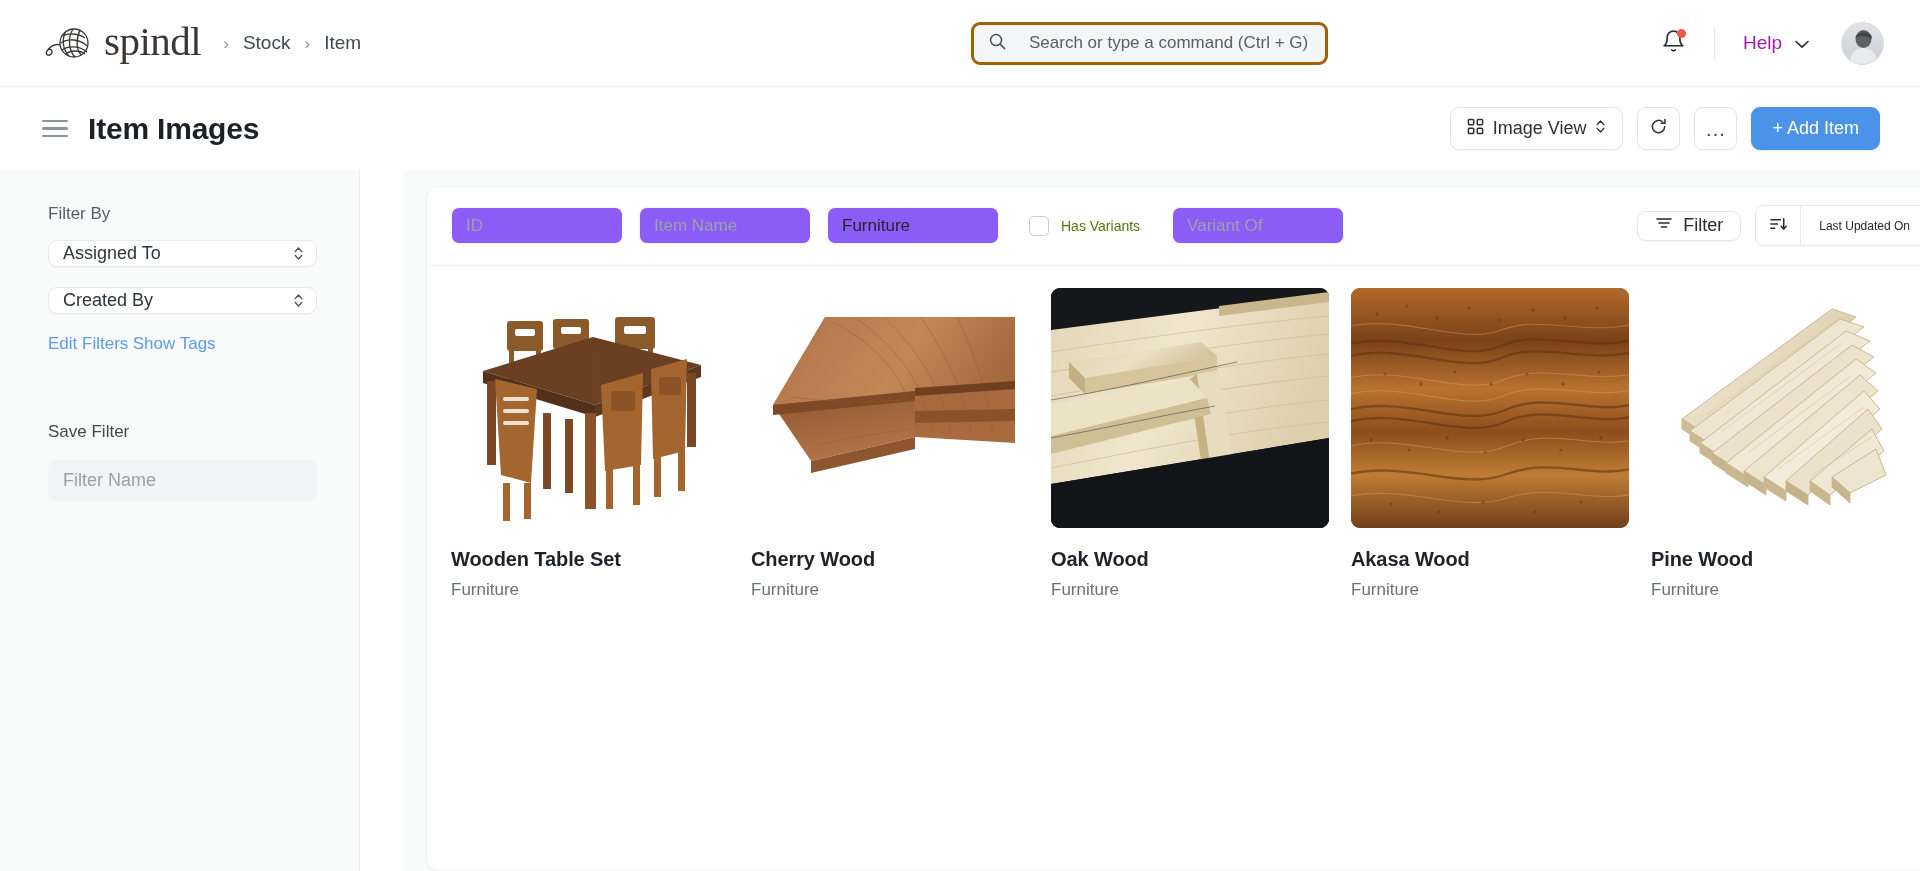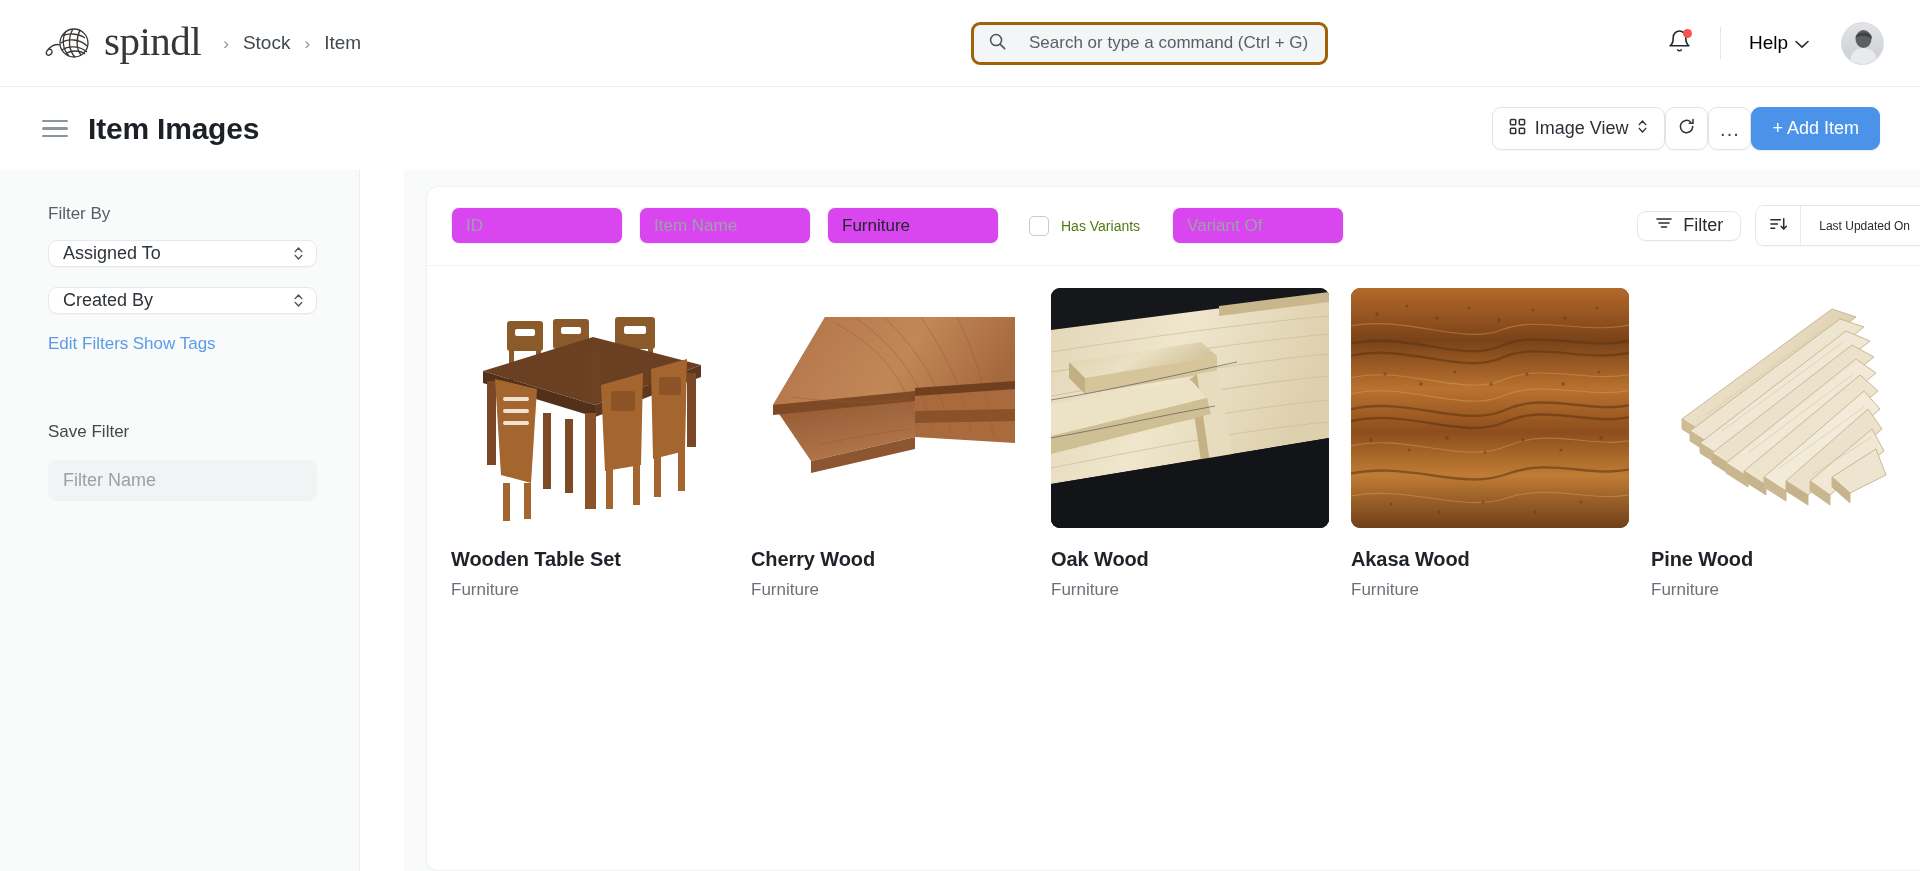--- a/index.html
+++ b/index.html
@@ -79,25 +79,25 @@
     top: 8px; right: 10px;
     width: 9px; height: 9px;
     border-radius: 50%;
     background: #f5564a;
   }
   .nav-divider {
     width: 1px; height: 32px; background: #e4e7e9;
     margin: 0 22px 0 18px;
   }
   .help-btn {
-    display: flex; align-items: flex-end; gap: 7px;
+    display: flex; align-items: flex-end; gap: 13px;
     background: none; border: none; cursor: pointer;
     font-family: "Liberation Sans", sans-serif;
     font-size: 19px;
-    color: #000000;
+    color: #a21caf;
     padding: 4px 6px;
   }
   .avatar {
     width: 43px; height: 43px; border-radius: 50%;
     margin-left: 26px;
     background: #d8dade;
     overflow: hidden;
     display: block;
     border: 1px solid #dcdfe2;
   }
@@ -109,21 +109,21 @@
     padding: 0 40px 0 42px;
   }
   .menu-icon { margin-right: 20px; display: flex; flex-direction: column; gap: 5px; cursor: pointer; }
   .menu-icon span { display:block; width: 26px; height: 2.5px; background: #8d959c; border-radius: 2px; }
   .page-title {
     font-size: 30px;
     font-weight: bold;
     color: #1c2127;
     letter-spacing: -0.2px;
   }
-  .head-actions { margin-left: auto; display: flex; align-items: center; }
+  .head-actions { margin-left: auto; display: flex; align-items: center; gap: 14px; }
   .btn {
     height: 43px;
     border-radius: 9px;
     border: 1px solid #e2e5e8;
     background: #ffffff;
     font-family: "Liberation Sans", sans-serif;
     font-size: 18px;
     color: #2b3137;
     display: flex; align-items: center; gap: 9px;
     padding: 0 16px;
@@ -209,21 +209,21 @@
     overflow: hidden;
   }
   .filter-row {
     display: flex; align-items: center;
     padding: 18px 24px 19px 24px;
     gap: 16px;
     border-bottom: 1px solid #f1f2f4;
   }
   .f-input {
     height: 37px;
-    background: #d946ef;
+    background: #8b5cf6;
     border: 1px solid #f3f4f6;
     border-radius: 8px;
     padding: 0 14px;
     font-family: "Liberation Sans", sans-serif;
     font-size: 17px;
     color: #21272d;
     outline: none;
   }
   .f-input::placeholder { color: #9ba2a8; }
   .f-id { width: 172px; }

